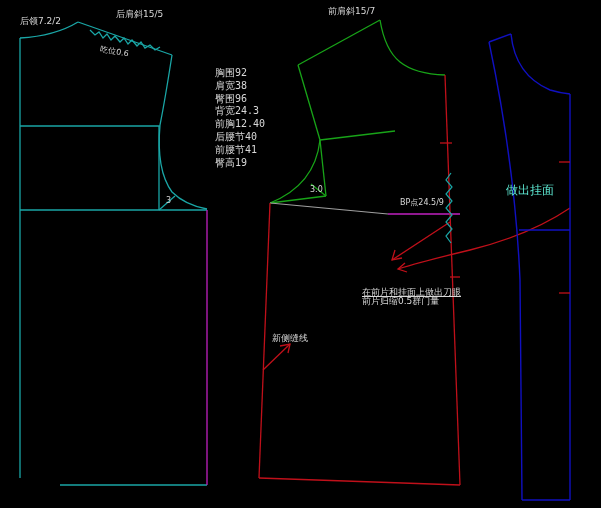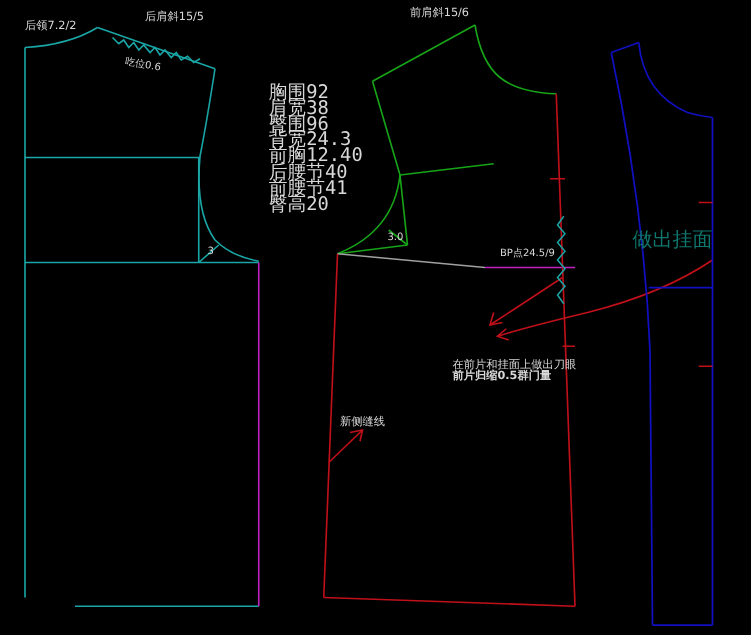--- a/index.html
+++ b/index.html
@@ -1,22 +1,22 @@
 <!DOCTYPE html>
 <html><head>
 <meta charset="utf-8">
 <style>
   html, body { margin:0; padding:0; background:#000; }
   body { width:601px; height:508px; overflow:hidden; position:relative; font-family:"DejaVu Sans", sans-serif; }
   #canvas { position:absolute; left:0; top:0; width:601px; height:508px; }
   .lbl { position:absolute; color:#d8d8d8; font-size:9px; white-space:nowrap; line-height:1; }
   .lbl-small { font-size:8px; }
-  .measure { position:absolute; left:215px; top:67px; color:#d8d8d8; font-family:"DejaVu Sans Mono", monospace; font-size:15px; line-height:12.8px; }
+  .measure { position:absolute; left:215px; top:67px; color:#d8d8d8; font-family:"DejaVu Sans Mono", monospace; font-size:10px; line-height:12.8px; }
   .measure div { white-space:nowrap; }
-  .big { font-size:16px; color:#0f766e; }
+  .big { font-size:12px; color:#5eead4; }
 </style>
 </head>
 <body>
 
 <svg id="canvas" viewBox="0 0 601 508" xmlns="http://www.w3.org/2000/svg">
 
   <g fill="none" stroke="#1aa6a6" stroke-width="1.3">
     <path d="M20,38 Q55,36 78,22"></path>
     <line x1="20" y1="38" x2="20" y2="478"></line>
     <line x1="78" y1="22" x2="172" y2="55"></line>
@@ -68,31 +68,31 @@
   </g>
   <g stroke="#c0101a" stroke-width="1.3">
     <line x1="559" y1="162" x2="570" y2="162"></line>
     <line x1="559" y1="293" x2="570" y2="293"></line>
   </g>
 </svg>
 
 <div class="lbl" style="left:20px;top:17px;">后领7.2/2</div>
 <div class="lbl" style="left:116px;top:10px;">后肩斜15/5</div>
 <div class="lbl lbl-small" style="left:100px;top:48px;transform:rotate(10deg);">吃位0.6</div>
-<div class="lbl" style="left:328px;top:7px;">前肩斜15/6</div>
+<div class="lbl" style="left:328px;top:7px;">前肩斜15/7</div>
 <div class="lbl lbl-small" style="left:166px;top:197px;">3</div>
 <div class="lbl lbl-small" style="left:310px;top:186px;">3.0</div>
 <div class="lbl lbl-small" style="left:400px;top:199px;">BP点24.5/9</div>
 <div class="lbl big" style="left:506px;top:184px;">做出挂面</div>
-<div class="lbl" style="left:362px;top:288px;">在前片和挂面上做出刀眼</div>
-<div class="lbl" style="left:362px;top:297px;font-weight:bold;">前片归缩0.5群门量</div>
+<div class="lbl" style="left:362px;top:288px;text-decoration:underline;">在前片和挂面上做出刀眼</div>
+<div class="lbl" style="left:362px;top:297px;">前片归缩0.5群门量</div>
 <div class="lbl" style="left:272px;top:334px;">新侧缝线</div>
 
 <div class="measure">
   <div><span>胸围</span><span>92</span></div>
   <div><span>肩宽</span><span>38</span></div>
   <div><span>臀围</span><span>96</span></div>
   <div><span>背宽</span><span>24.3</span></div>
   <div><span>前胸</span><span>12.40</span></div>
   <div><span>后腰节</span><span>40</span></div>
   <div><span>前腰节</span><span>41</span></div>
-  <div><span>臀高</span><span>20</span></div>
+  <div><span>臀高</span><span>19</span></div>
 </div>
 
 </body></html>

